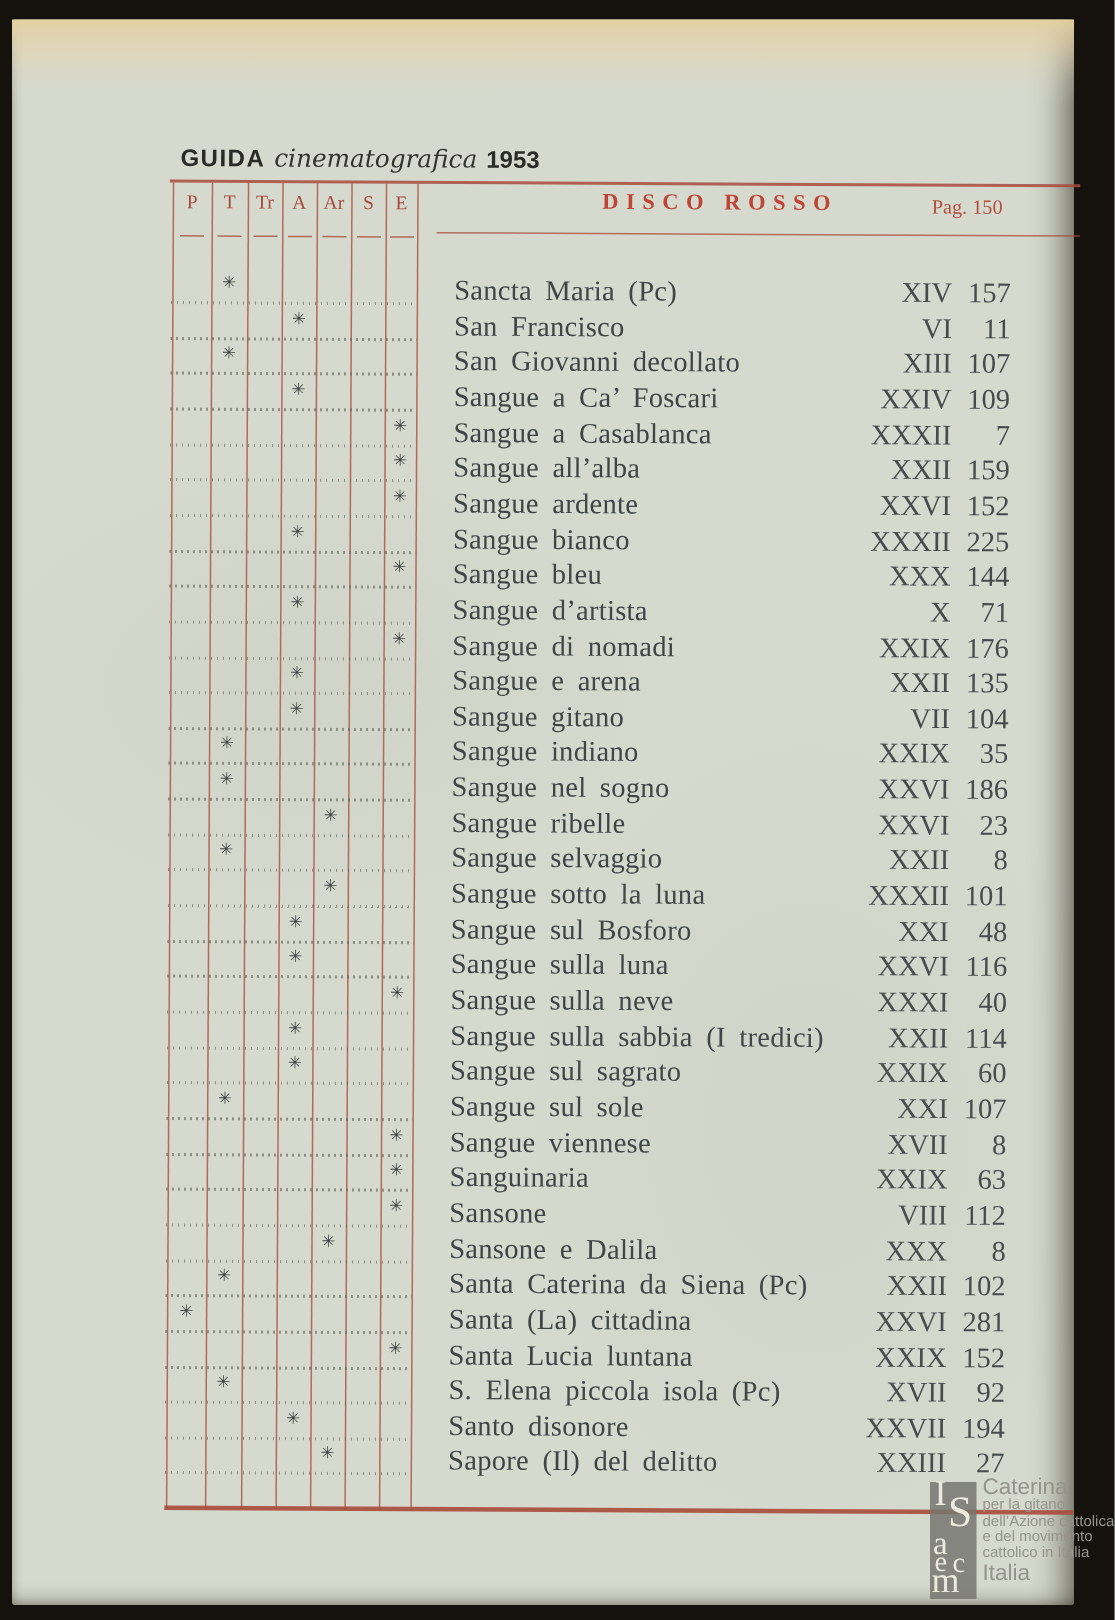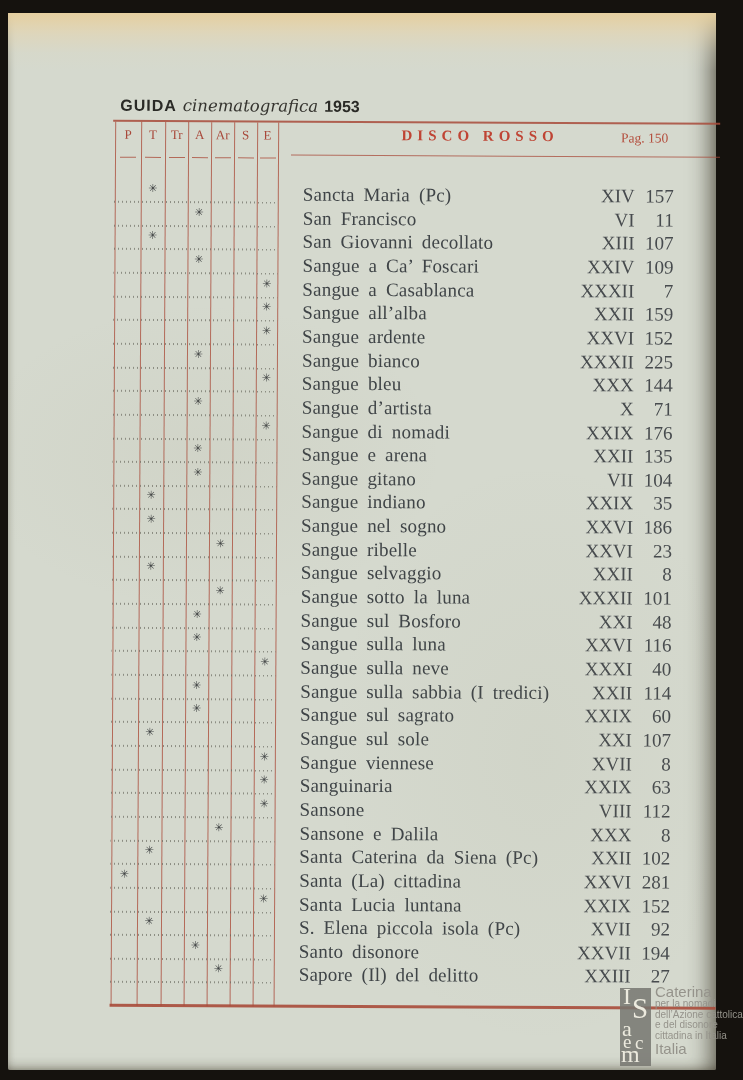--- a/index.html
+++ b/index.html
@@ -369,19 +369,19 @@
   <div class="wm-blocks">
     <span class="wm-l0">I</span>
     <span class="wm-l1">S</span>
     <span class="wm-l2">a</span>
     <span class="wm-l3">e</span>
     <span class="wm-l4">c</span>
     <span class="wm-l5">m</span>
   </div>
   <div class="wm-text">
     <div class="wm-line big">Caterina</div>
-    <div class="wm-line">per la nomadi</div>
+    <div class="wm-line">per la gitano</div>
     <div class="wm-line">dell’Azione cattolica</div>
-    <div class="wm-line">e del disonore</div>
-    <div class="wm-line">cittadina in Italia</div>
+    <div class="wm-line">e del movimento</div>
+    <div class="wm-line">cattolico in Italia</div>
     <div class="wm-line last">Italia</div>
   </div>
 </div>
 
 </body></html>

